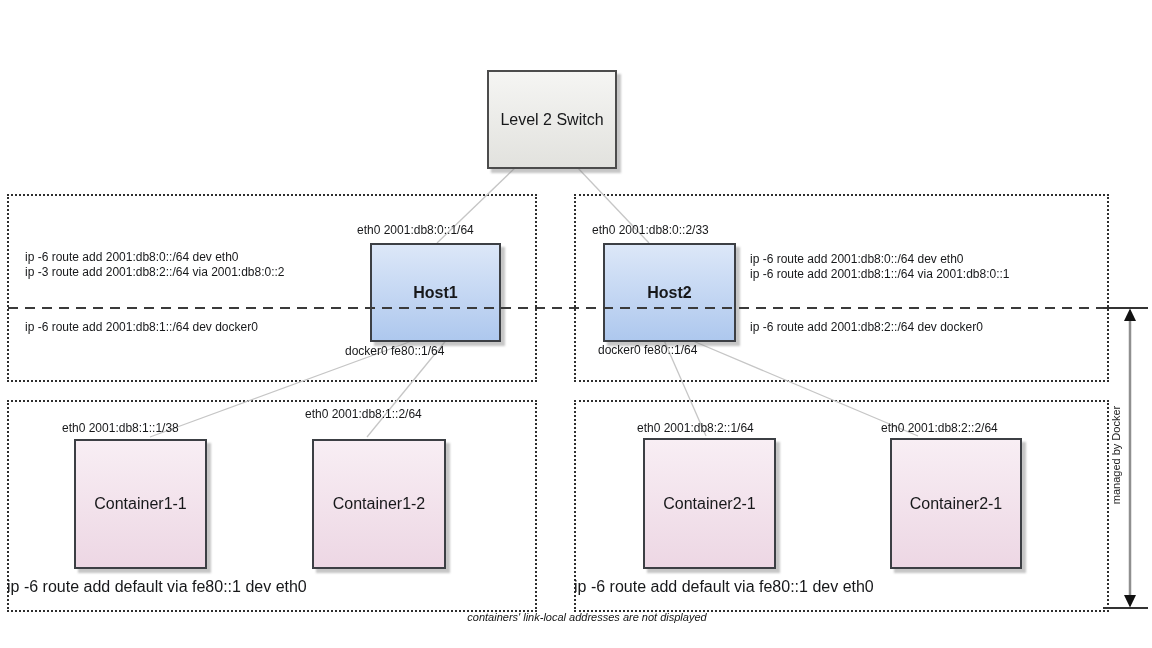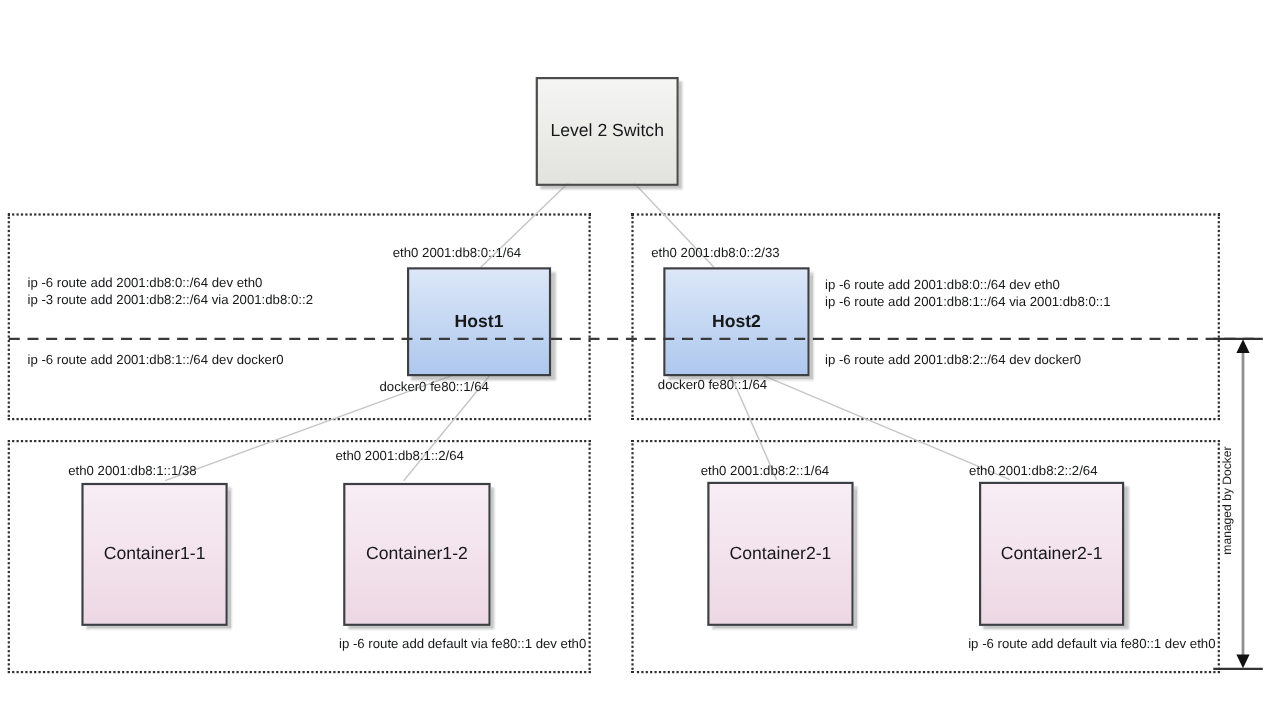--- a/index.html
+++ b/index.html
@@ -20,21 +20,21 @@
   }
   .switch-box{background:linear-gradient(180deg,#f5f5f3 0%,#e2e2de 100%);border-color:#4c4c4c;}
   .host-box{background:linear-gradient(180deg,#dce7f8 0%,#aec8ee 100%);font-weight:bold;}
   .container-box{background:linear-gradient(180deg,#f8eef4 0%,#edd7e4 100%);}
   .lbl{
     position:absolute;z-index:3;font-size:12px;line-height:13px;color:#17181a;white-space:nowrap;
   }
   .routes{position:absolute;z-index:3;font-size:12px;color:#17181a;}
   .routes div{line-height:15px;white-space:nowrap;}
   .group-route{
-    position:absolute;z-index:3;font-size:12px;color:#17181a;text-align:right;
+    position:absolute;z-index:3;font-size:16px;color:#17181a;text-align:left;
   }
   .footnote{
     position:absolute;z-index:3;font-size:11px;font-style:italic;color:#141414;
     text-align:center;left:287px;top:611px;width:600px;
   }
   .side-label{
     position:absolute;z-index:3;font-size:11px;color:#1c1c1c;white-space:nowrap;
     left:1047px;top:448px;width:140px;height:14px;text-align:center;
     transform:rotate(-90deg);transform-origin:center center;
   }
@@ -102,20 +102,21 @@
     <div>ip -6 route add 2001:db8:0::/64 dev eth0</div>
     <div>ip -6 route add 2001:db8:1::/64 via 2001:db8:0::1</div>
   </div>
   <div class="routes" style="left:750px;top:320px;">
     <div>ip -6 route add 2001:db8:2::/64 dev docker0</div>
   </div>
 
   <div class="group-route" style="left:7px;top:578px;width:526px;">ip -6 route add default via fe80::1 dev eth0</div>
   <div class="group-route" style="left:574px;top:578px;width:531px;">ip -6 route add default via fe80::1 dev eth0</div>
 
+  <div class="footnote">containers' link-local addresses are not displayed</div>
 
   <div class="side-label">managed by Docker</div>
 
   <svg id="overlay-layer" class="layer">
     <line x1="8" y1="308" x2="1146" y2="308" stroke="#3a3a3a" stroke-width="2" stroke-dasharray="10 7"></line>
     <line x1="1103" y1="308" x2="1148" y2="308" stroke="#333333" stroke-width="2"></line>
     <line x1="1103" y1="608" x2="1148" y2="608" stroke="#333333" stroke-width="2"></line>
     <line x1="1130" y1="314" x2="1130" y2="602" stroke="#8f8f8f" stroke-width="2.5"></line>
     <polygon points="1130,308.5 1124,321 1136,321" fill="#111111"></polygon>
     <polygon points="1130,607.5 1124,595 1136,595" fill="#111111"></polygon>

